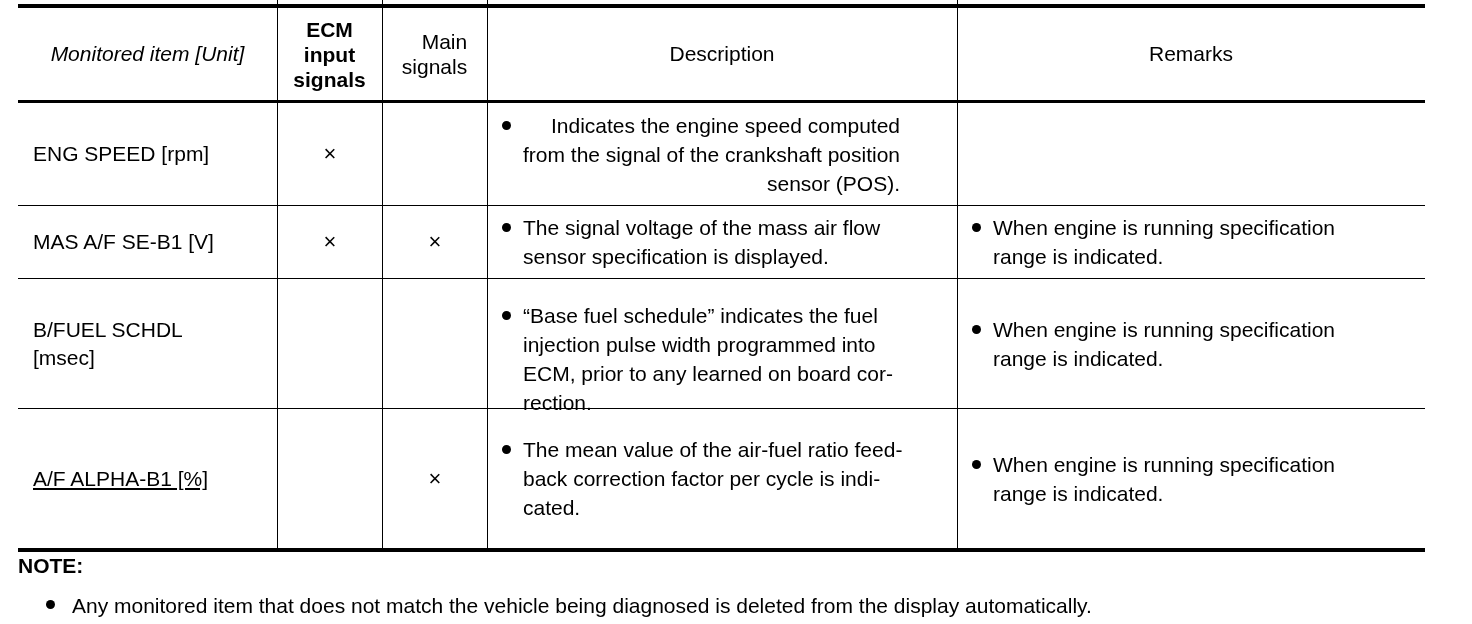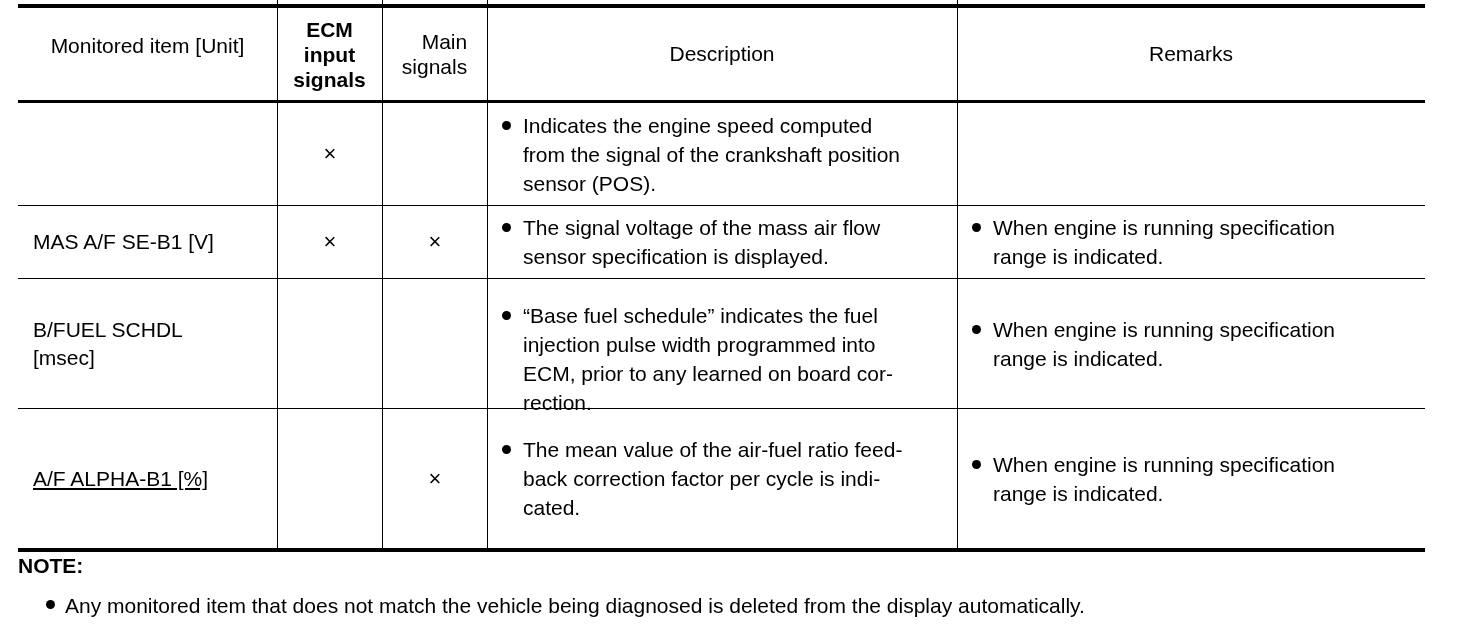--- a/index.html
+++ b/index.html
@@ -49,67 +49,70 @@
   }
   .bullet-txt { font-size: 21px; line-height: 29px; white-space: pre; }
   .note-label {
     position: absolute;
     left: 18px; top: 554px;
     font-size: 21px; font-weight: bold;
   }
   .note-item {
     position: absolute;
     left: 46px; top: 591px;
-    display: flex; gap: 10px;
+    display: flex; gap: 17px;
   }
   .note-item .dot { margin-top: 9px; }
 </style>
 </head>
 <body>
 
 <div id="page">
 
   <div class="vline" style="left:277px; top:0; width:1px; height:552px;"></div>
   <div class="vline" style="left:382px; top:0; width:1px; height:552px;"></div>
   <div class="vline" style="left:487px; top:0; width:1px; height:552px;"></div>
   <div class="vline" style="left:957px; top:0; width:1px; height:552px;"></div>
 
   <div class="hline" style="left:18px; top:4px;  width:1407px; height:4px;"></div>
   <div class="hline" style="left:18px; top:100px; width:1407px; height:3px;"></div>
   <div class="hline" style="left:18px; top:205px; width:1407px; height:1px;"></div>
   <div class="hline" style="left:18px; top:278px; width:1407px; height:1px;"></div>
   <div class="hline" style="left:18px; top:408px; width:1407px; height:1px;"></div>
   <div class="hline" style="left:18px; top:548px; width:1407px; height:4px;"></div>
 
-  <div class="cell center" style="left:18px; top:0; width:259px; height:92px;">
+  <div class="cell center" style="left:18px; top:8px; width:259px; height:92px;font-style:italic;">
     <span class="txt">Monitored item [Unit]</span>
   </div>
   <div class="cell center" style="left:277px; top:8px; width:105px; height:92px;font-weight:bold;">
     <span class="txt hdr-multi">ECM
 input
 signals</span>
   </div>
   <div class="cell center" style="left:382px; top:8px; width:105px; height:92px;text-align:right;">
     <span class="txt hdr-multi">Main
 signals</span>
   </div>
   <div class="cell center" style="left:487px; top:8px; width:470px; height:92px;">
     <span class="txt">Description</span>
   </div>
   <div class="cell center" style="left:957px; top:8px; width:468px; height:92px;">
     <span class="txt">Remarks</span>
   </div>
 
+  <div class="cell vcenter-left" style="left:18px; top:103px; width:259px; height:102px;">
+    <span class="txt">ENG SPEED [rpm]</span>
+  </div>
   <div class="cell center" style="left:278px; top:103px; width:104px; height:102px;">
     <span class="txt xmark">×</span>
   </div>
   <div class="cell center" style="left:383px; top:103px; width:104px; height:102px;">
     <span class="txt xmark"></span>
   </div>
-  <div class="cell bullets" style="left:488px; top:103px; width:469px; height:102px;">
+  <div class="cell bullets" style="left:488px; top:103px; width:469px; height:102px;text-align:right;">
     <div class="bullet-item">
       <span class="dot"></span>
       <span class="bullet-txt">Indicates the engine speed computed
 from the signal of the crankshaft position
 sensor (POS).</span>
     </div>
   </div>
 
   <div class="cell vcenter-left" style="left:18px; top:206px; width:259px; height:72px;">
     <span class="txt">MAS A/F SE-B1 [V]</span>

